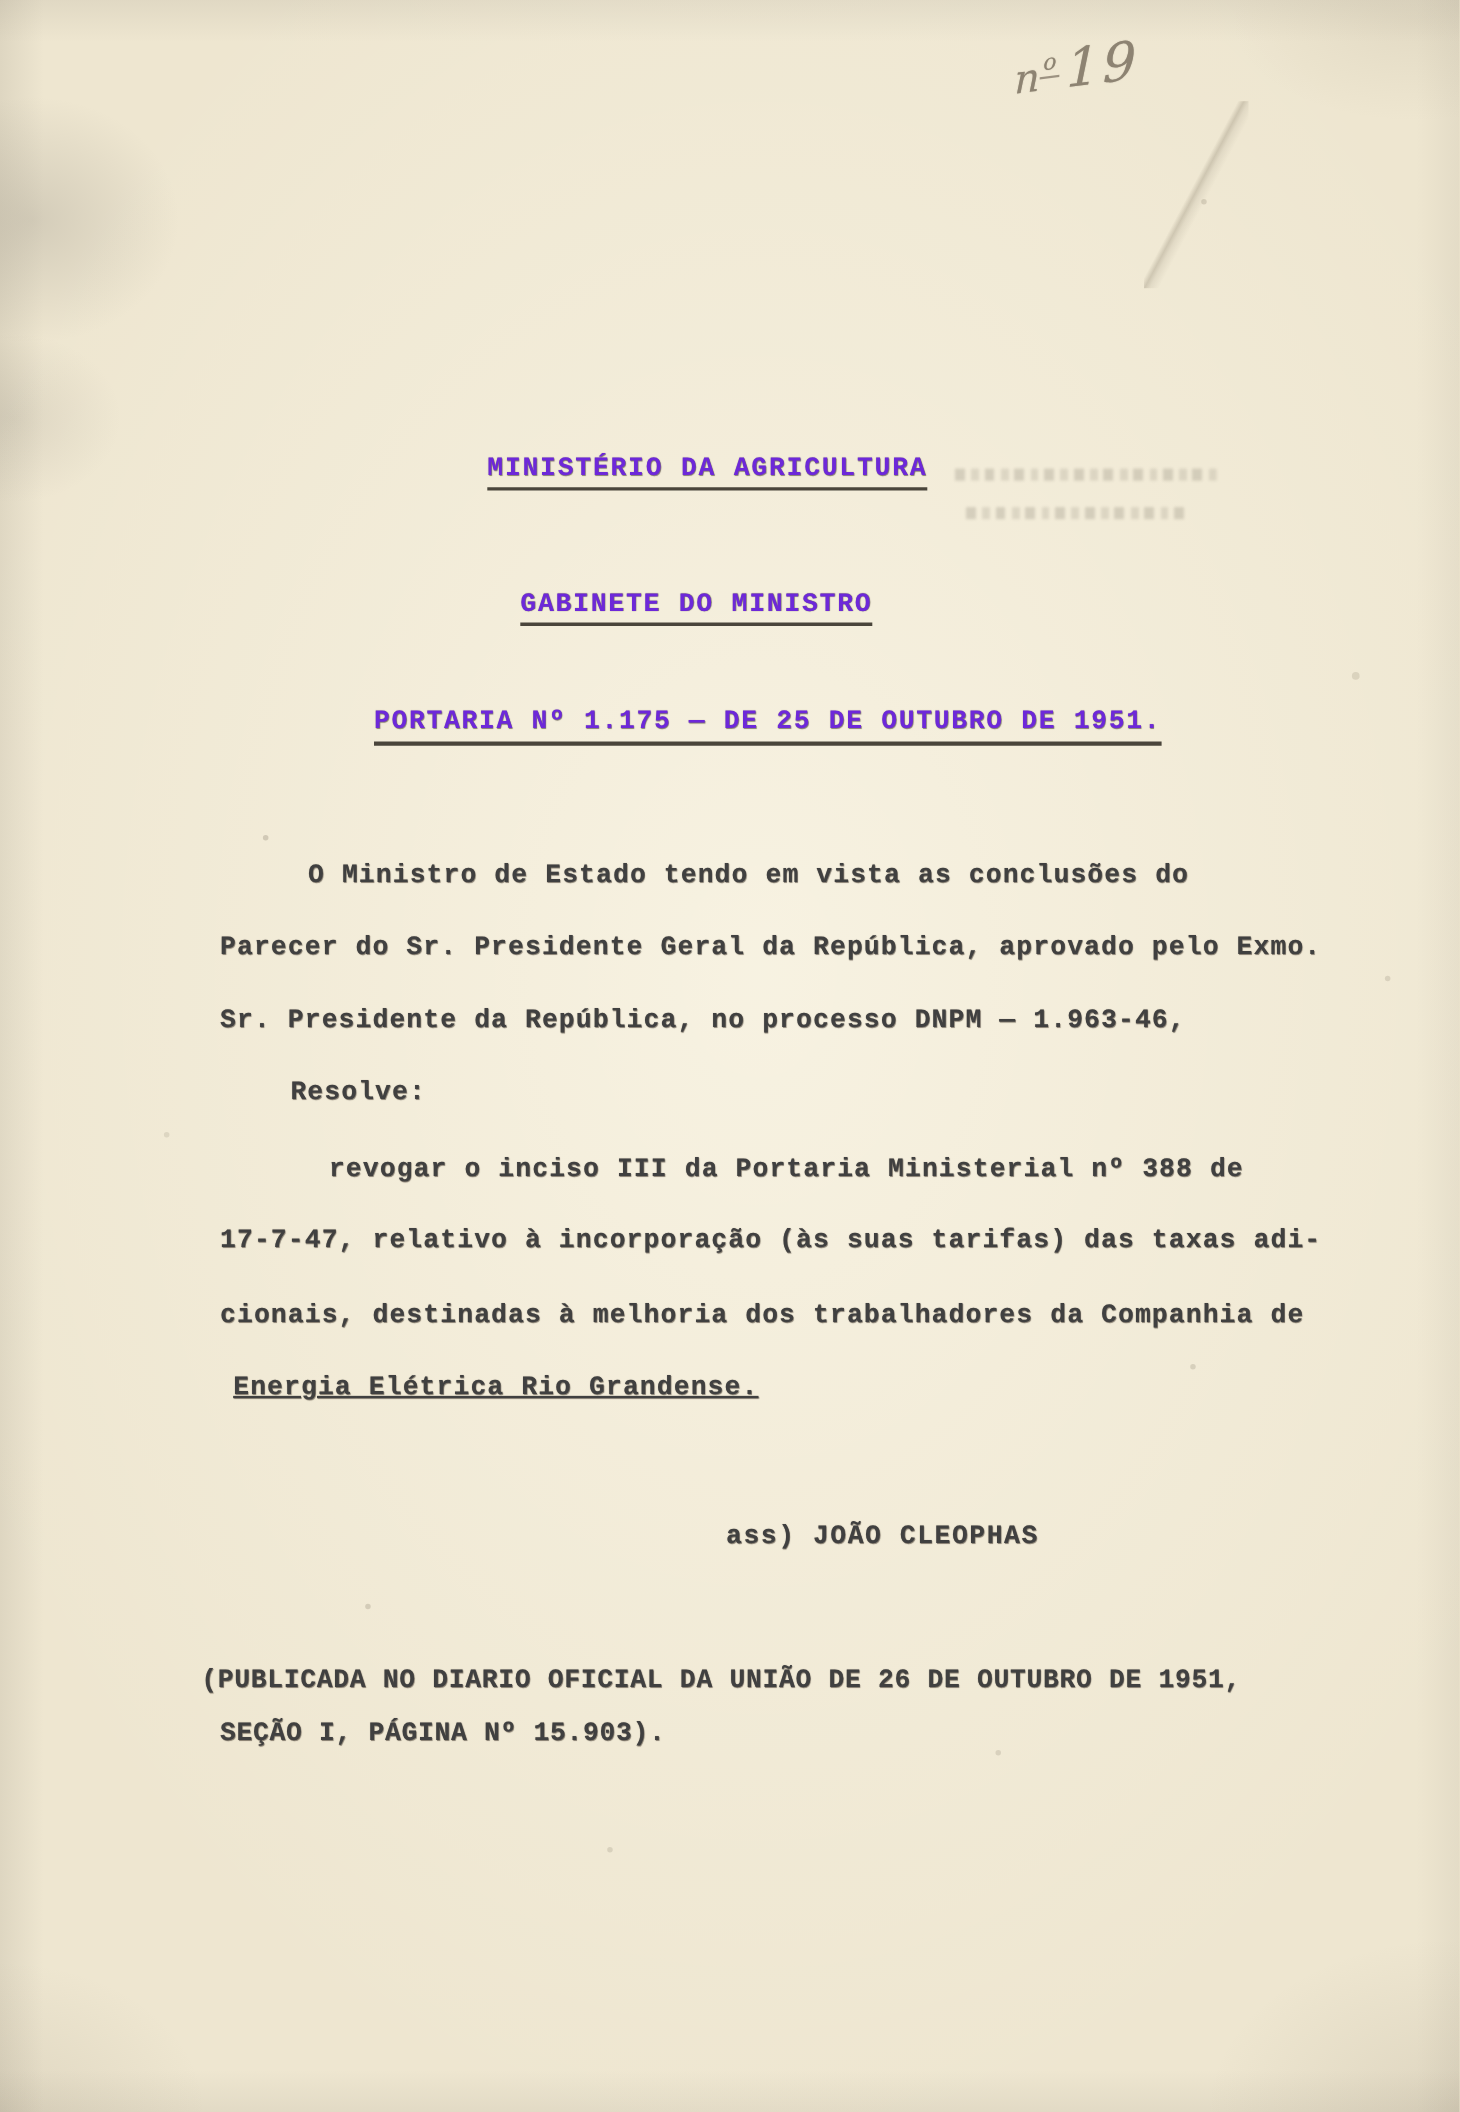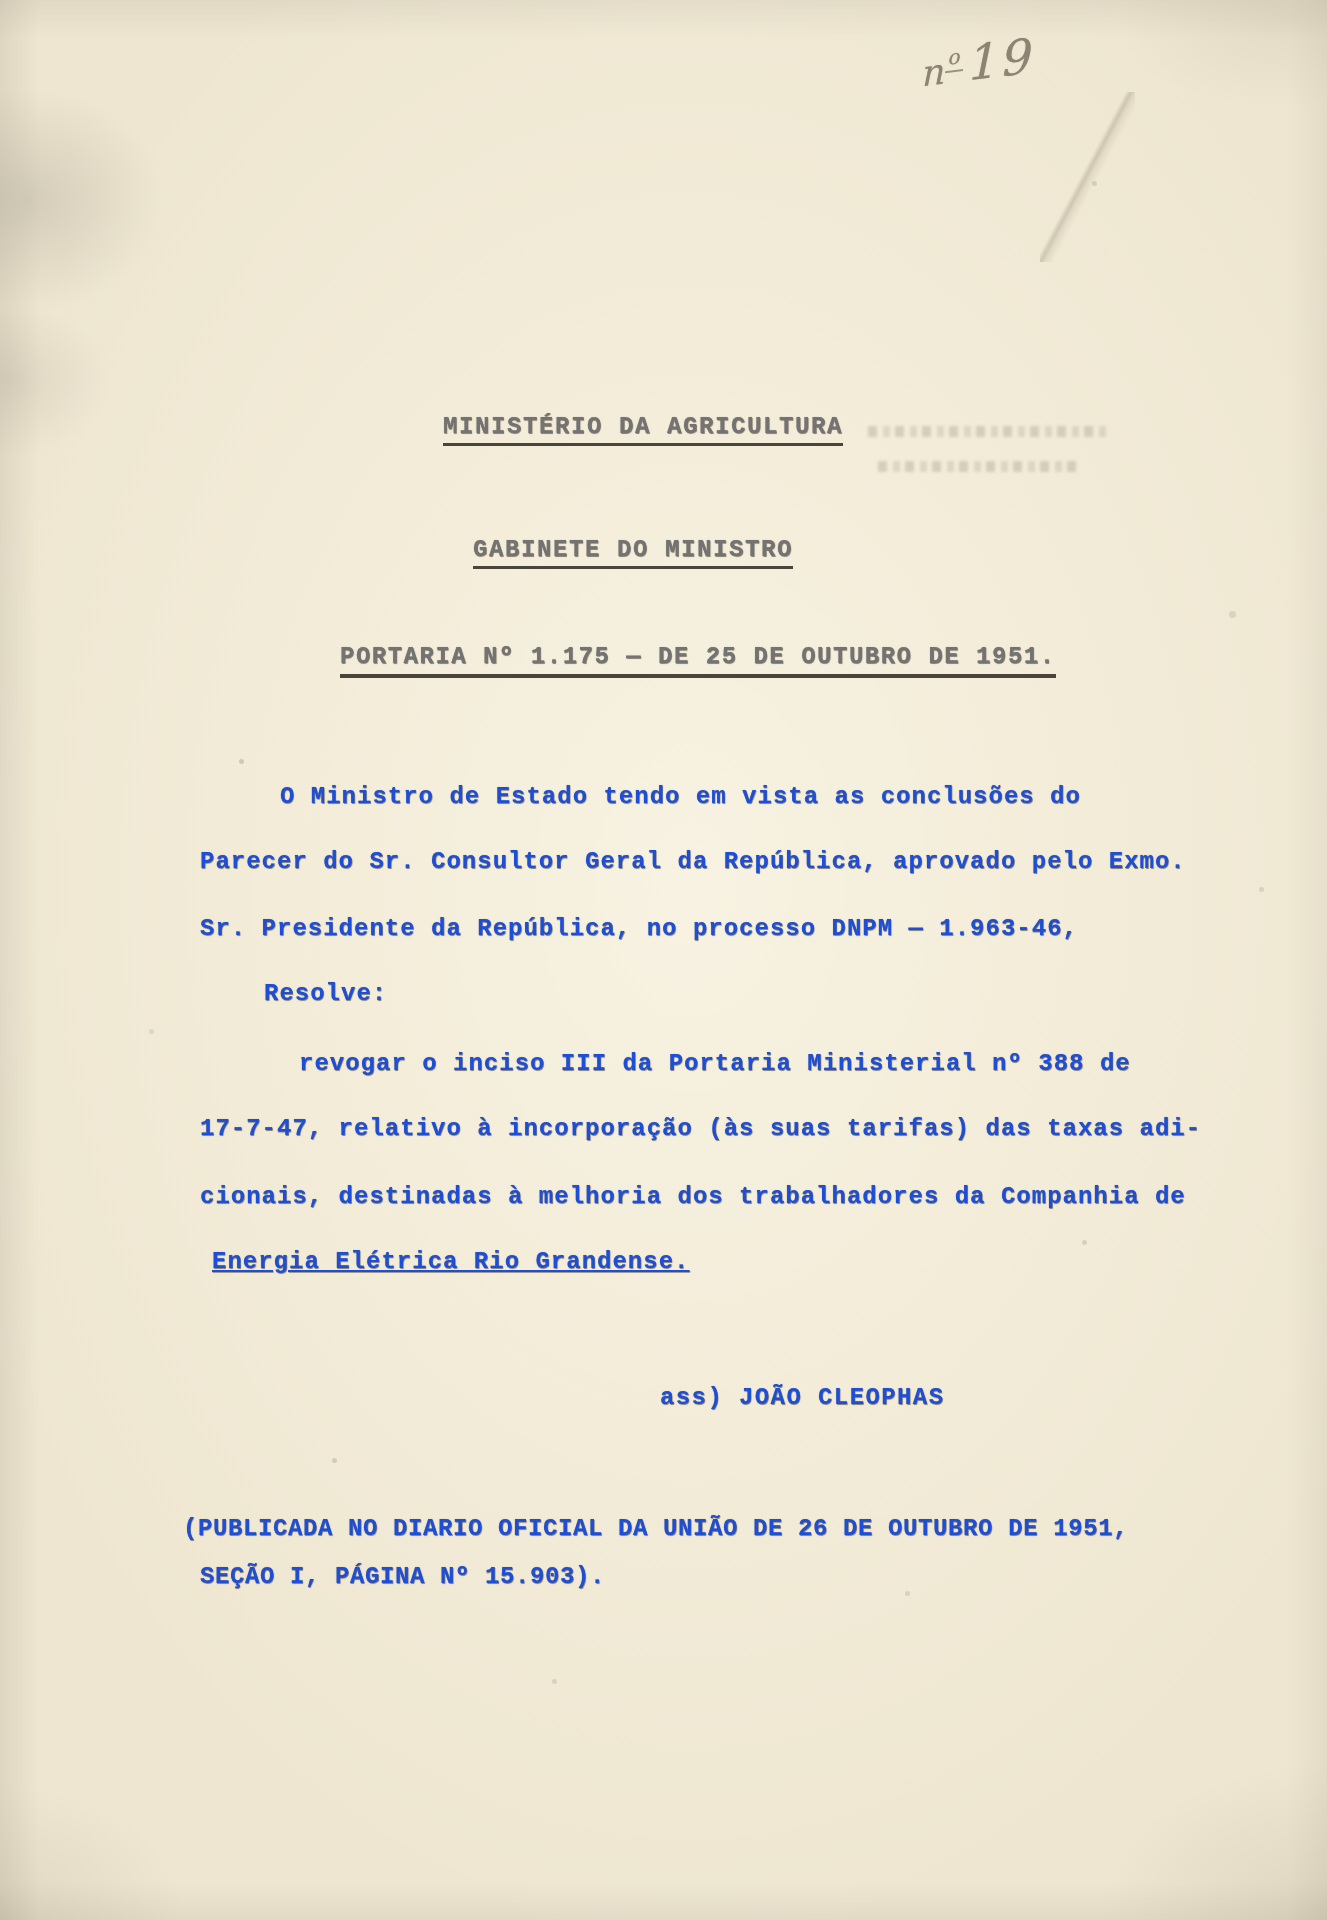--- a/index.html
+++ b/index.html
@@ -20,24 +20,24 @@
       radial-gradient(320px 220px at 100% 100%, rgba(120,108,88,0.14), rgba(120,108,88,0) 72%),
       radial-gradient(260px 190px at 0% 100%, rgba(120,108,88,0.13), rgba(120,108,88,0) 72%),
       linear-gradient(90deg, rgba(105,98,85,0.12), rgba(105,98,85,0) 3%),
       linear-gradient(270deg, rgba(105,98,85,0.08), rgba(105,98,85,0) 3%),
       linear-gradient(180deg, rgba(105,98,85,0.10), rgba(105,98,85,0) 2%),
       linear-gradient(0deg, rgba(105,98,85,0.09), rgba(105,98,85,0) 2%);
   }
   
   .typed{
     position:absolute;white-space:nowrap;
-    color:#1d4ed8;font-weight:bold;font-size:24px;letter-spacing:1px;
+    color:#404040;font-weight:bold;font-size:24px;letter-spacing:1px;
     text-shadow:0.6px 0.8px 0.7px rgba(58,50,40,0.55), 0 0 1px rgba(58,50,40,0.35);
   }
-  .heading{letter-spacing:1.6px;color:#737373;}
+  .heading{letter-spacing:1.6px;color:#6d28d9;}
   .u3{border-bottom:3px solid rgba(50,45,36,0.88);padding-bottom:3px;}
   .u4{border-bottom:4px solid rgba(50,45,36,0.88);padding-bottom:4px;}
   #ministry-heading{left:443px;top:413px;}
   #office-heading{left:473px;top:524px;margin-top:12px;}
   #ordinance-heading{left:340px;top:643px;letter-spacing:1.5px;}
   #body-line-1{left:280px;top:783px;}
   #body-line-2{left:200px;top:848px;}
   #body-line-3{left:200px;top:915px;}
   #body-line-4{left:264px;top:980px;}
   #body-line-5{left:280px;top:1050px;margin-left:19px;}
@@ -109,21 +109,21 @@
 <div id="ordinance-heading" class="typed heading">
   <span class="u4">PORTARIA Nº 1.175 — DE 25 DE OUTUBRO DE 1951.</span>
 </div>
 
 <div id="show-through-text">
   <div class="ghost-line"></div>
   <div class="ghost-line short"></div>
 </div>
 
 <div id="body-line-1" class="typed">O Ministro de Estado tendo em vista as conclusões do</div>
-<div id="body-line-2" class="typed">Parecer do Sr. Consultor Geral da República, aprovado pelo Exmo.</div>
+<div id="body-line-2" class="typed">Parecer do Sr. Presidente Geral da República, aprovado pelo Exmo.</div>
 <div id="body-line-3" class="typed">Sr. Presidente da República, no processo DNPM — 1.963-46,</div>
 <div id="body-line-4" class="typed">Resolve:</div>
 <div id="body-line-5" class="typed">revogar o inciso III da Portaria Ministerial nº 388 de</div>
 <div id="body-line-6" class="typed">17-7-47, relativo à incorporação (às suas tarifas) das taxas adi-</div>
 <div id="body-line-7" class="typed">cionais, destinadas à melhoria dos trabalhadores da Companhia de</div>
 <div id="body-line-8" class="typed">Energia Elétrica Rio Grandense.</div>
 
 <div id="signature-line" class="typed">ass) JOÃO CLEOPHAS</div>
 
 <div id="publication-line-1" class="typed">(PUBLICADA NO DIARIO OFICIAL DA UNIÃO DE 26 DE OUTUBRO DE 1951,</div>

